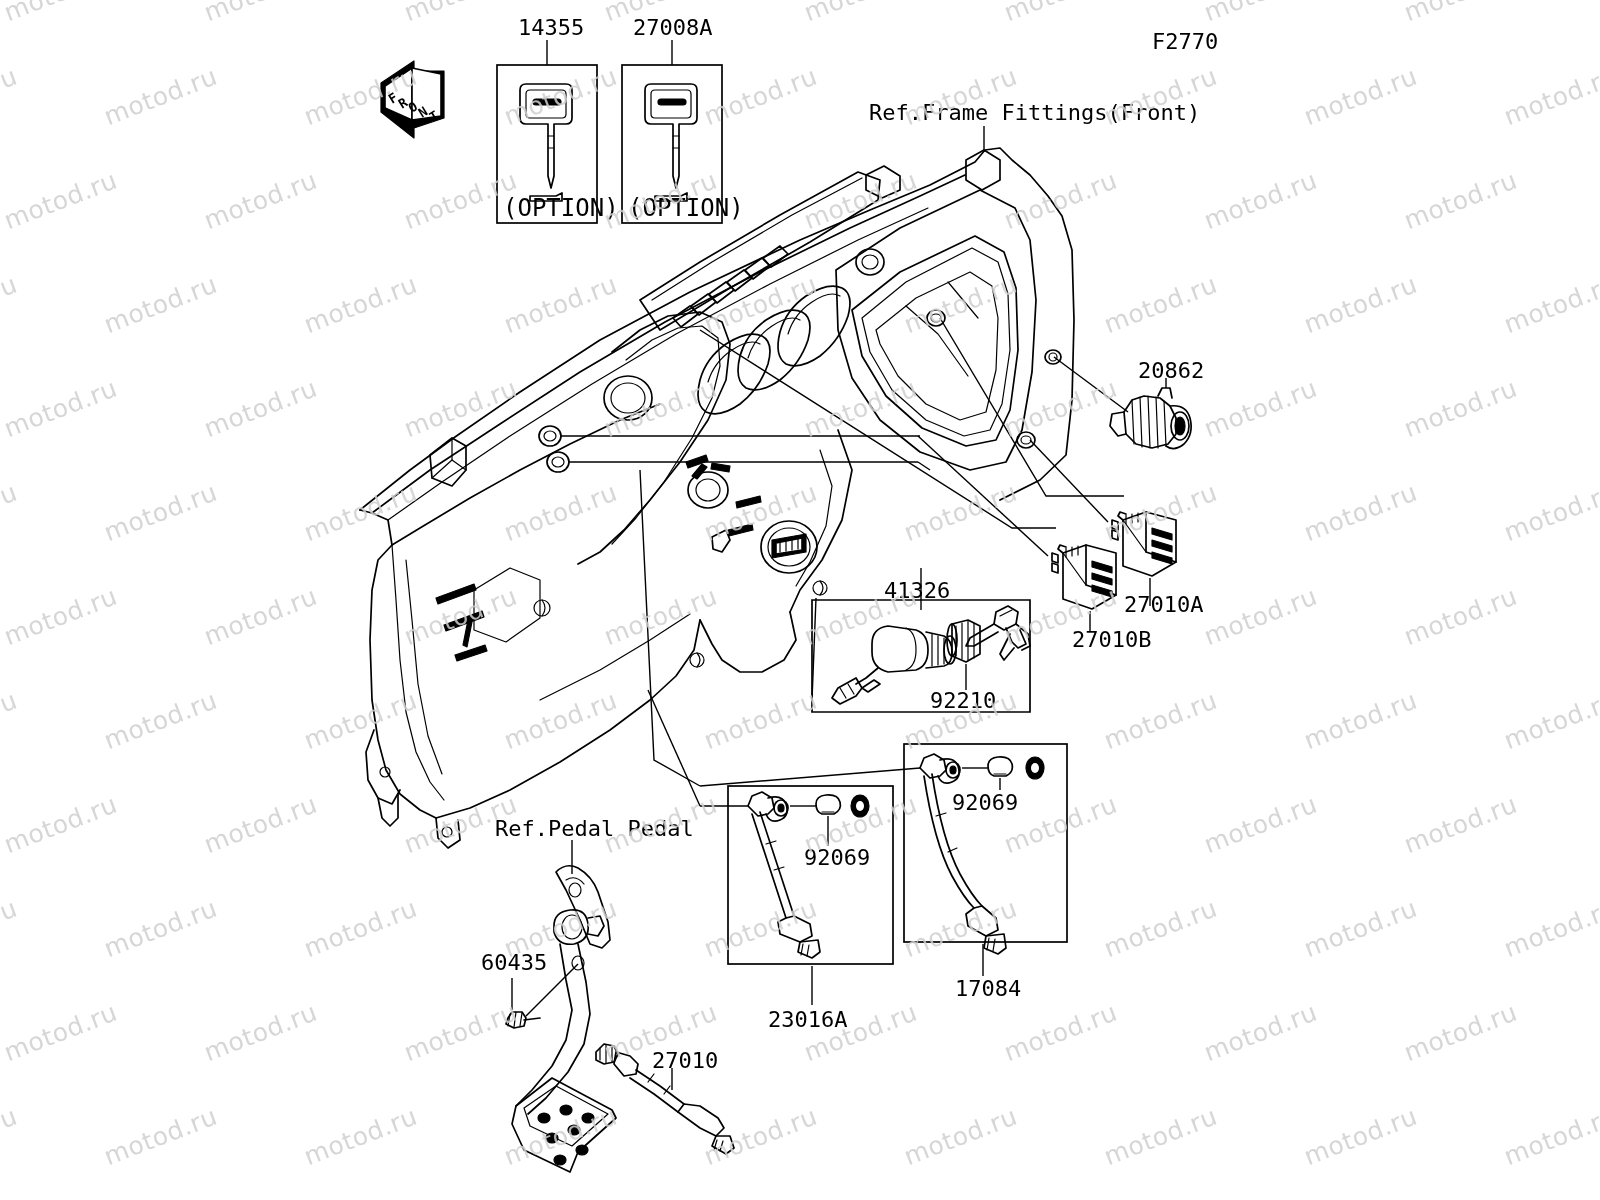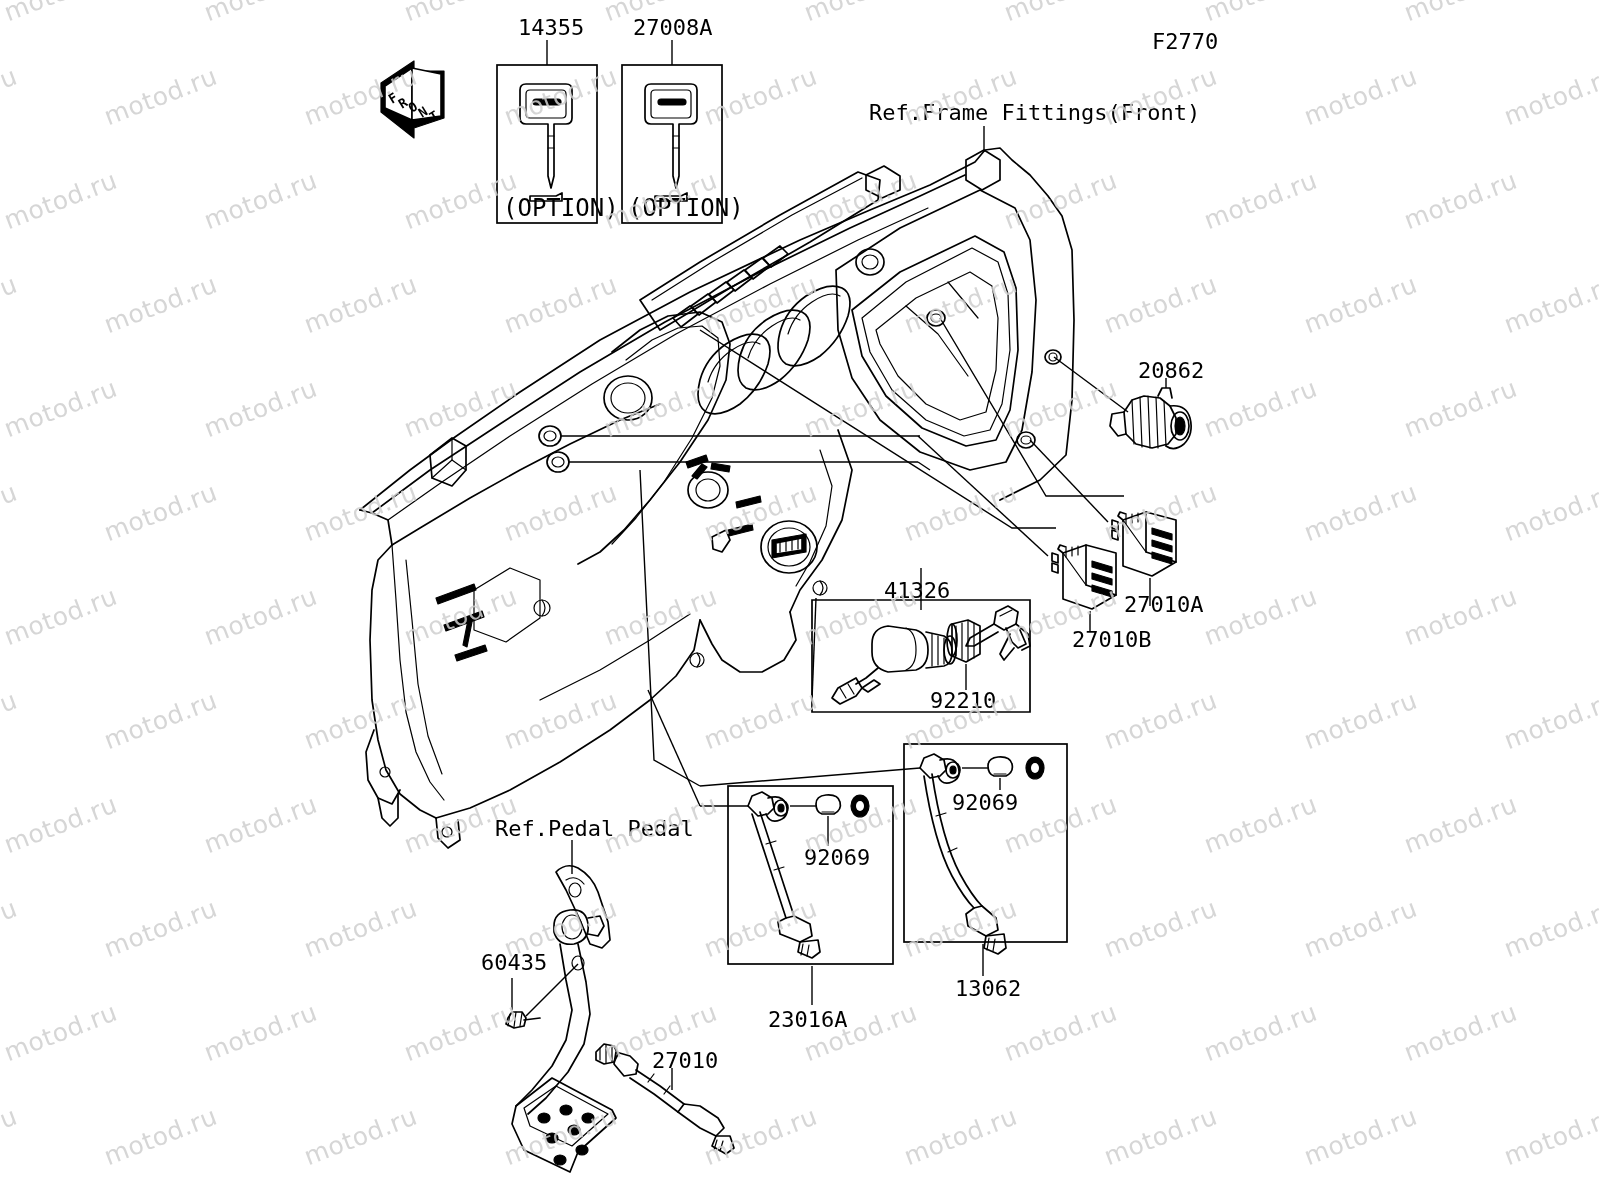--- a/index.html
+++ b/index.html
@@ -429,21 +429,21 @@
   <div class="lbl" style="left:495px;top:816px;">Ref.Pedal Pedal</div>
 
   <div class="lbl" style="left:1138px;top:358px;">20862</div>
   <div class="lbl" style="left:1124px;top:592px;">27010A</div>
   <div class="lbl" style="left:1072px;top:627px;">27010B</div>
   <div class="lbl" style="left:884px;top:578px;">41326</div>
   <div class="lbl" style="left:930px;top:688px;">92210</div>
   <div class="lbl" style="left:804px;top:845px;">92069</div>
   <div class="lbl" style="left:952px;top:790px;">92069</div>
   <div class="lbl" style="left:768px;top:1007px;">23016A</div>
-  <div class="lbl" style="left:955px;top:976px;">13062</div>
+  <div class="lbl" style="left:955px;top:976px;">17084</div>
   <div class="lbl" style="left:481px;top:950px;">60435</div>
   <div class="lbl" style="left:652px;top:1048px;">27010</div>
 
   <div class="wm-layer" id="wmlayer">
       <div class="wm" style="color: rgb(207, 207, 207); left: 0px; top: 0px; transform: rotate(-21deg);">motod.ru</div>
       <div class="wm" style="color: rgb(207, 207, 207); left: 200px; top: 0px; transform: rotate(-21deg);">motod.ru</div>
       <div class="wm" style="color: rgb(207, 207, 207); left: 400px; top: 0px; transform: rotate(-21deg);">motod.ru</div>
       <div class="wm" style="color: rgb(207, 207, 207); left: 600px; top: 0px; transform: rotate(-21deg);">motod.ru</div>
       <div class="wm" style="color: rgb(207, 207, 207); left: 800px; top: 0px; transform: rotate(-21deg);">motod.ru</div>
       <div class="wm" style="color: rgb(207, 207, 207); left: 1000px; top: 0px; transform: rotate(-21deg);">motod.ru</div>

